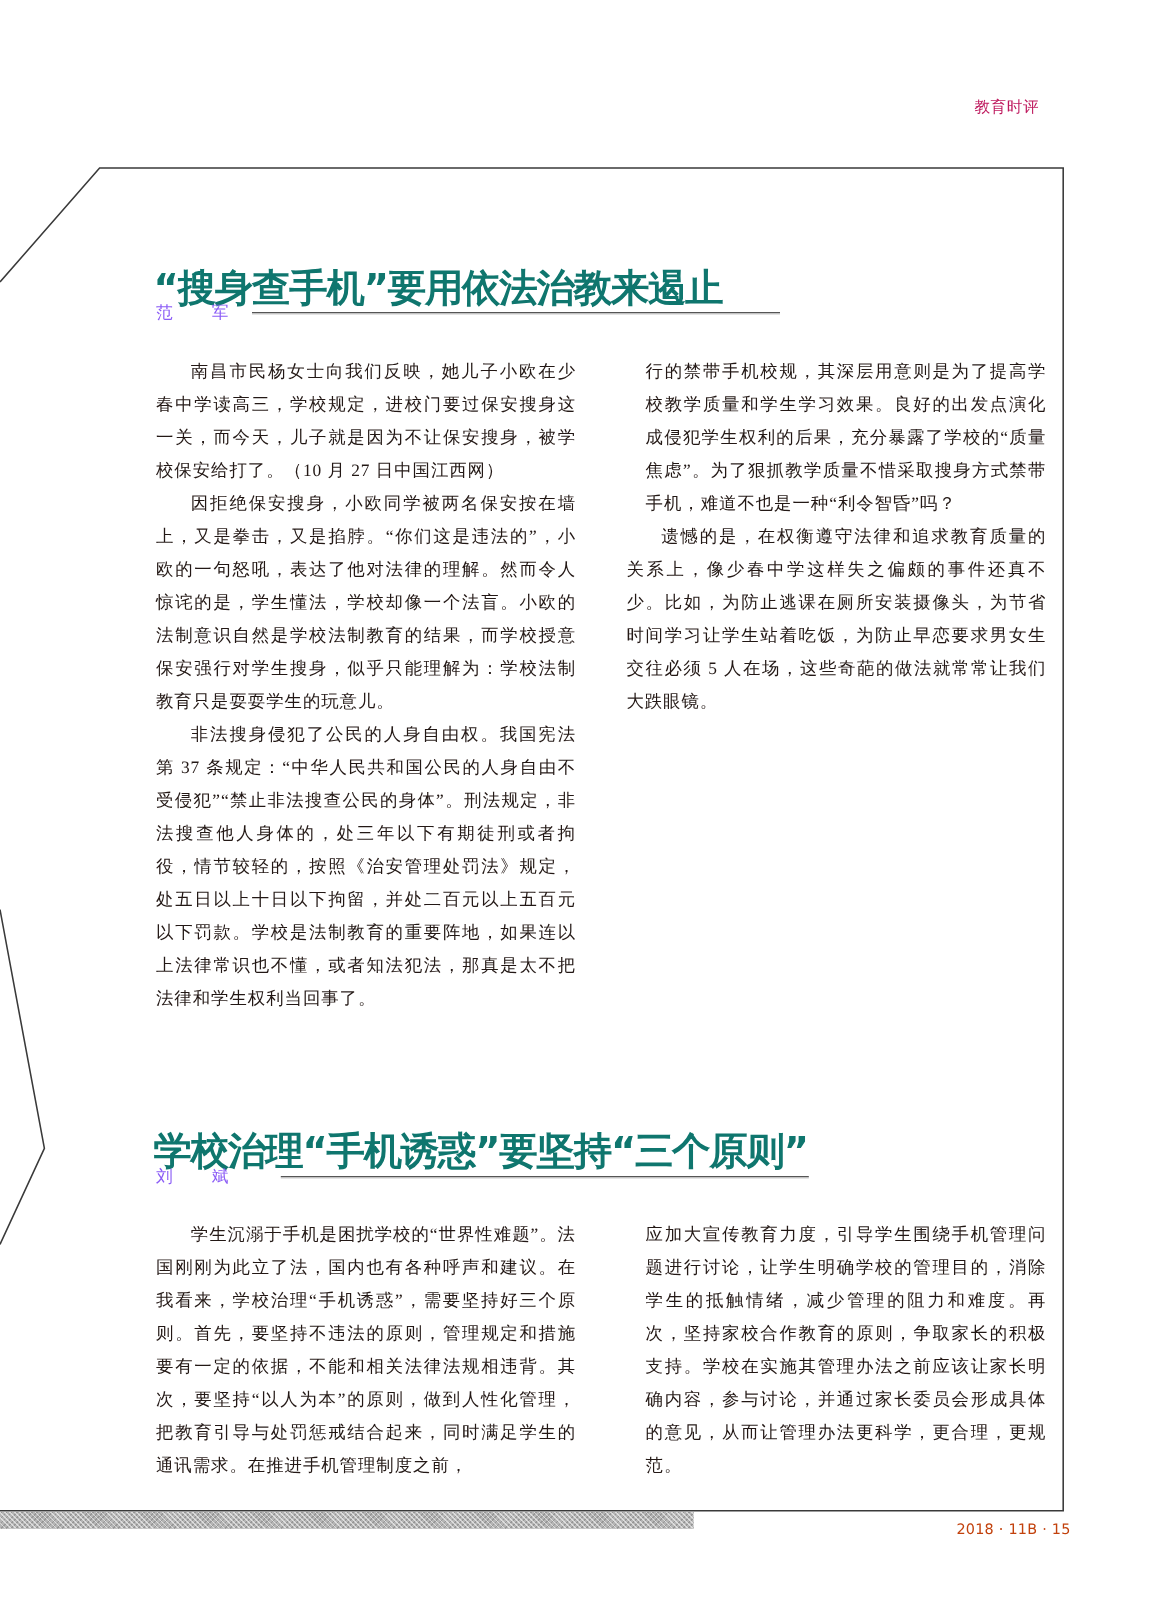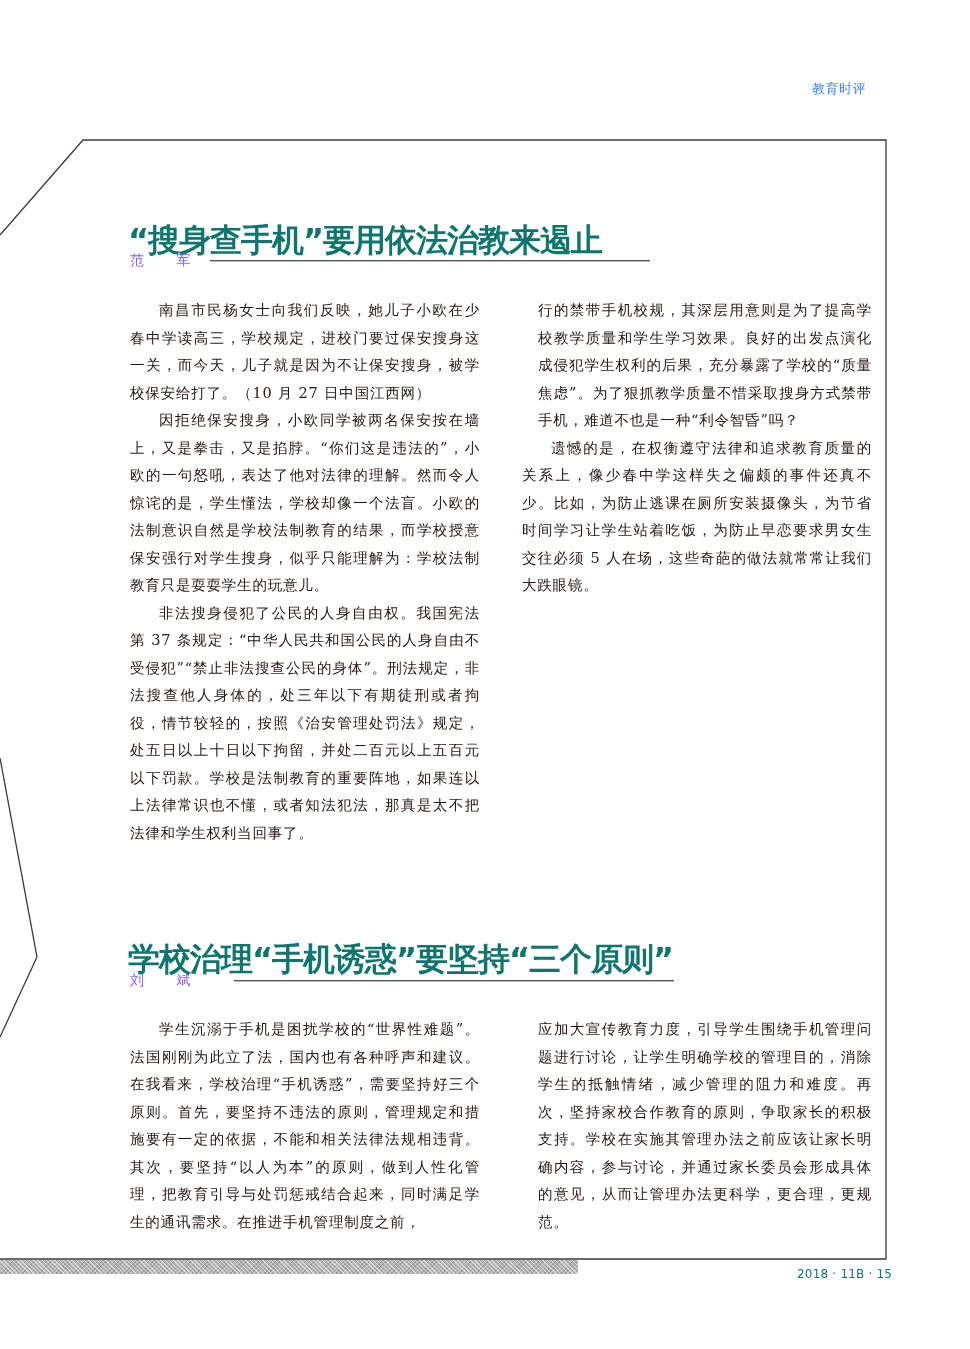--- a/index.html
+++ b/index.html
@@ -14,21 +14,21 @@
       overflow: hidden;
       font-family: "DejaVu Serif", "Liberation Serif", serif;
       color: #231815;
     }
     .section-label {
       position: absolute;
       top: 80px;
       left: 812px;
       font-family: "DejaVu Sans", "Liberation Sans", sans-serif;
       font-size: 13px;
-      color: #3b82f6;
+      color: #be185d;
       letter-spacing: 0.5px;
     }
     .frame-svg {
       position: absolute;
       left: 0;
       top: 0;
       width: 970px;
       height: 1349px;
       pointer-events: none;
     }
@@ -64,20 +64,21 @@
       position: absolute;
       width: 350px;
       font-size: 14.5px;
       line-height: 27.5px;
       text-align: justify;
       letter-spacing: 0.8px;
     }
     .col p {
       margin: 0;
       text-indent: 2em;
+      font-family: Liberation Serif, serif;
     }
     .col p.cont {
       text-indent: 0;
       margin-left: 16px;
     }
     .hatch {
       position: absolute;
       left: 0;
       top: 1260px;
       width: 578px;
@@ -86,21 +87,21 @@
       background-image:
         repeating-linear-gradient(45deg, rgba(255,255,255,0.55) 0 1px, transparent 1px 3px),
         repeating-linear-gradient(-45deg, rgba(120,120,120,0.5) 0 1px, transparent 1px 3px);
     }
     .page-number {
       position: absolute;
       top: 1267px;
       left: 797px;
       font-family: "DejaVu Sans", "Liberation Sans", sans-serif;
       font-size: 12px;
-      color: #0f766e;
+      color: #c2410c;
       letter-spacing: 0.2px;
     }
   </style>
 </head>
 <body>
 
 <div class="section-label">教育时评</div>
 
 <svg class="frame-svg" viewBox="0 0 970 1349" xmlns="http://www.w3.org/2000/svg">
   <polyline points="0,235 83,140 886,140 886,1259 0,1259" fill="none" stroke="#3a3a3a" stroke-width="1.3"></polyline>

